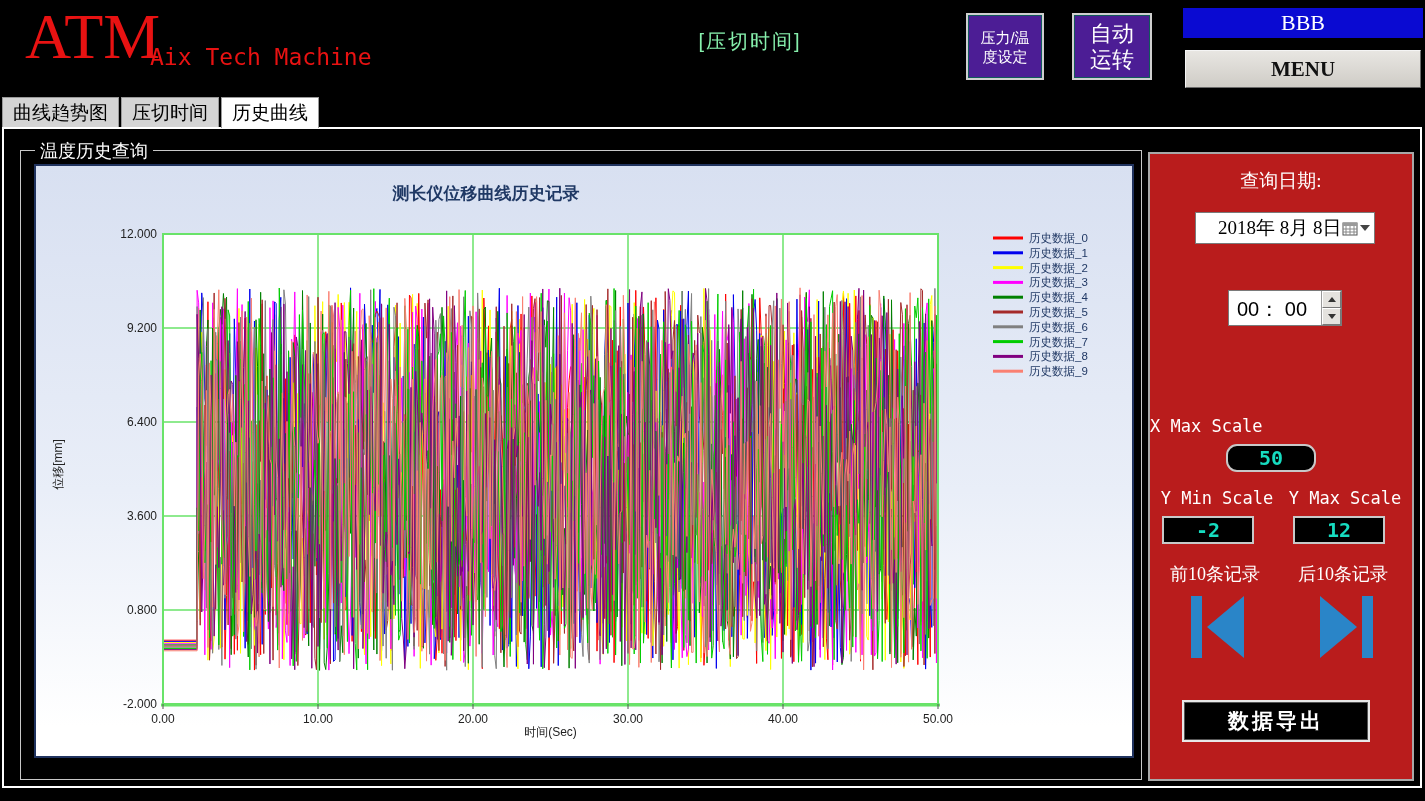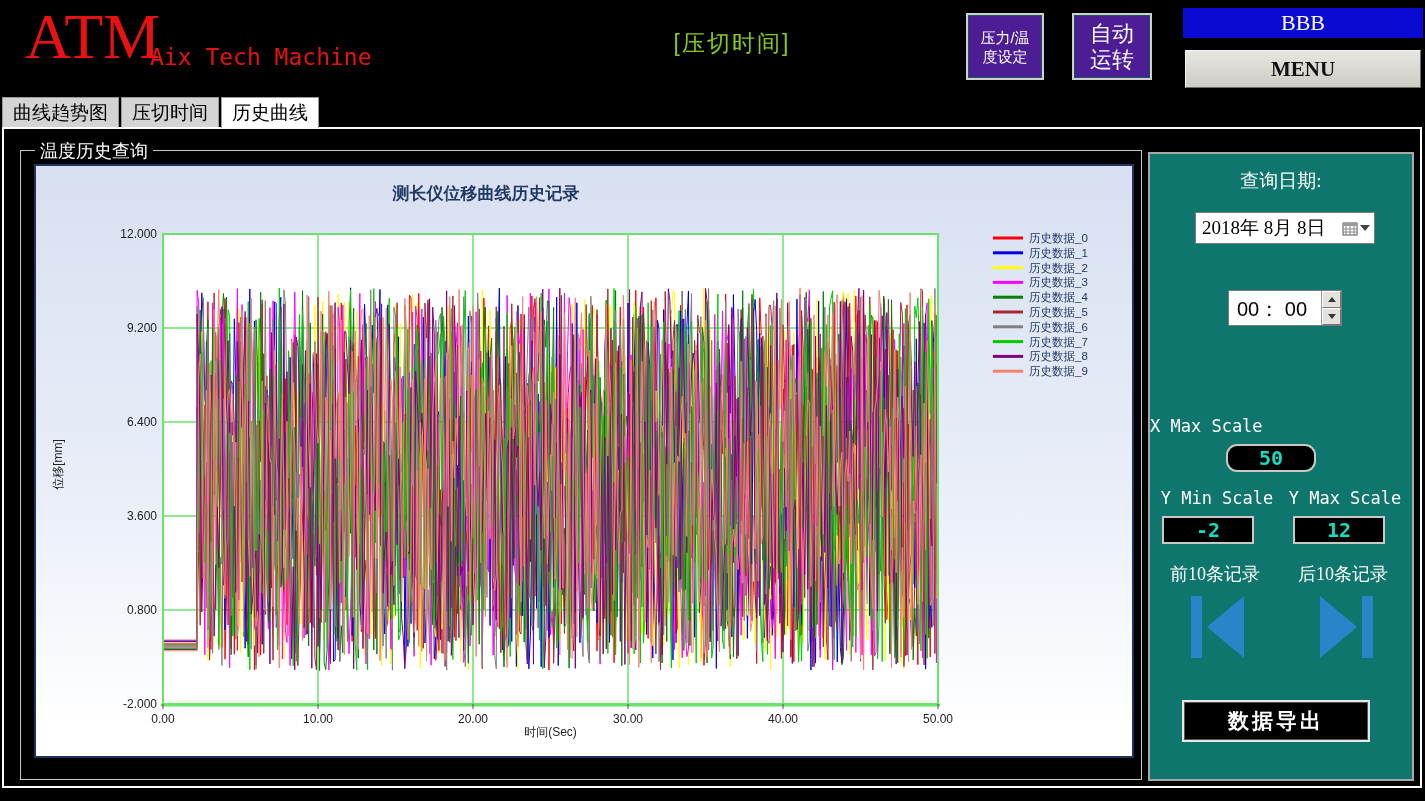--- a/index.html
+++ b/index.html
@@ -3,21 +3,21 @@
 <meta charset="utf-8">
 <style>
   html,body{margin:0;padding:0;background:#000;}
   *{box-sizing:border-box;}
   body{font-family:"Liberation Sans",sans-serif;}
   #screen{position:relative;width:1425px;height:801px;background:#000;overflow:hidden;}
 
   
   .logo{position:absolute;left:25px;top:2px;color:#e81212;font-family:"Liberation Serif",serif;font-size:64px;line-height:70px;}
   .logo-sub{position:absolute;left:150px;top:44px;color:#e81212;font-family:"DejaVu Sans Mono",monospace;font-size:23px;}
-  .page-title{position:absolute;left:572px;top:28px;width:320px;text-align:center;color:#84cc16;font-size:23px;letter-spacing:2px;}
+  .page-title{position:absolute;left:590px;top:28px;width:320px;text-align:center;color:#86efac;font-size:20px;letter-spacing:2px;}
   .teal-btn{position:absolute;top:13px;height:67px;background:#4c1d95;border:2px solid #cfcfcf;box-shadow:inset 0 0 0 1px #11595c;color:#fff;display:flex;align-items:center;justify-content:center;text-align:center;cursor:pointer;}
   #btn-pressure{left:966px;width:78px;font-size:15px;line-height:19px;}
   #btn-auto{left:1072px;width:80px;font-size:22px;line-height:26px;}
   .bbb-bar{position:absolute;left:1183px;top:8px;width:240px;height:30px;background:#0a0ad2;color:#fff;font-family:"Liberation Serif",serif;font-size:22px;display:flex;align-items:center;justify-content:center;}
   .menu-btn{position:absolute;left:1185px;top:50px;width:236px;height:38px;background:linear-gradient(#e8e6e2,#cfccc6);border:1px solid #f5f5f5;border-right-color:#6a6a6a;border-bottom-color:#6a6a6a;color:#111;font-family:"Liberation Serif",serif;font-weight:bold;font-size:21px;display:flex;align-items:center;justify-content:center;cursor:pointer;}
 
   
   .tabbar{position:absolute;left:2px;top:97px;height:30px;display:flex;gap:2px;}
   .tab{height:30px;padding:0 10px;background:#d4d4d4;color:#000;font-size:19px;display:flex;align-items:center;cursor:pointer;border:1px solid #9a9a9a;border-bottom:none;}
   .tab.active{background:#fff;height:31px;z-index:2;}
@@ -26,24 +26,24 @@
   .main{position:absolute;left:2px;top:127px;width:1420px;height:661px;border:2px solid #fff;background:#000;}
   .groupbox{position:absolute;left:16px;top:21px;width:1122px;height:630px;border:1px solid #c8c8c8;}
   .groupbox-label{position:absolute;left:14px;top:-12px;background:#000;padding:0 5px;color:#fff;font-size:18px;font-family:"Liberation Serif",serif;}
   .chart-panel{position:absolute;left:13px;top:13px;width:1100px;height:594px;border:2px solid #20335f;background:linear-gradient(#d8e0f1,#e9eef8 55%,#ffffff 95%);}
   .chart-title{position:absolute;left:0;top:16px;width:900px;text-align:center;color:#1f3864;font-weight:bold;font-size:17px;}
   .chart-xlabel{position:absolute;left:127px;top:558px;width:775px;text-align:center;color:#222;font-size:12px;}
   .chart-ylabel{position:absolute;left:-28px;top:290px;width:100px;text-align:center;color:#222;font-size:12px;transform:rotate(-90deg);}
   #chart-svg{position:absolute;left:0;top:0;}
 
   
-  .right-panel{position:absolute;left:1144px;top:23px;width:266px;height:629px;border:2px solid #a8a8a8;background:#0f766e;}
+  .right-panel{position:absolute;left:1144px;top:23px;width:266px;height:629px;border:2px solid #a8a8a8;background:#b91c1c;}
   .rp-label{position:absolute;left:0;width:262px;text-align:center;color:#fff;font-size:19px;font-family:"Liberation Serif",serif;}
   .date-field{position:absolute;left:45px;top:58px;width:180px;height:32px;background:#fff;border:1px solid #7a7a7a;display:flex;align-items:center;cursor:pointer;}
-  .date-text{flex:1;color:#000;font-size:19px;font-family:"Liberation Serif",serif;padding-left:6px;white-space:nowrap;}
+  .date-text{flex:1;color:#000;font-size:19px;font-family:"Liberation Serif",serif;padding-left:22px;white-space:nowrap;}
   .cal-wrap{display:flex;align-items:center;gap:2px;padding-right:4px;}
   .drop-arrow{width:0;height:0;border-left:5px solid transparent;border-right:5px solid transparent;border-top:6px solid #444;}
   .time-field{position:absolute;left:78px;top:136px;width:114px;height:36px;background:#fff;border:1px solid #7a7a7a;display:flex;}
   .time-text{flex:1;color:#000;font-size:20px;padding:5px 0 0 8px;font-family:"Liberation Sans",sans-serif;}
   .spinner{width:20px;border-left:1px solid #999;display:flex;flex-direction:column;}
   .spin-btn{flex:1;background:#e4e2de;border:1px solid #fff;border-right-color:#777;border-bottom-color:#777;display:flex;align-items:center;justify-content:center;cursor:pointer;}
   .spin-up{width:0;height:0;border-left:4px solid transparent;border-right:4px solid transparent;border-bottom:5px solid #333;}
   .spin-down{width:0;height:0;border-left:4px solid transparent;border-right:4px solid transparent;border-top:5px solid #333;}
   .query-btn{position:absolute;left:33px;top:198px;width:188px;height:44px;background:#000;border:2px solid #fff;outline:1px solid #3f6fd8;color:#fff;font-weight:bold;font-size:21px;font-family:"Liberation Serif",serif;display:flex;align-items:center;justify-content:center;letter-spacing:2px;cursor:pointer;}
   .mono-label{position:absolute;width:262px;text-align:left;color:#fff;font-size:17px;font-family:"DejaVu Sans Mono",monospace;}

